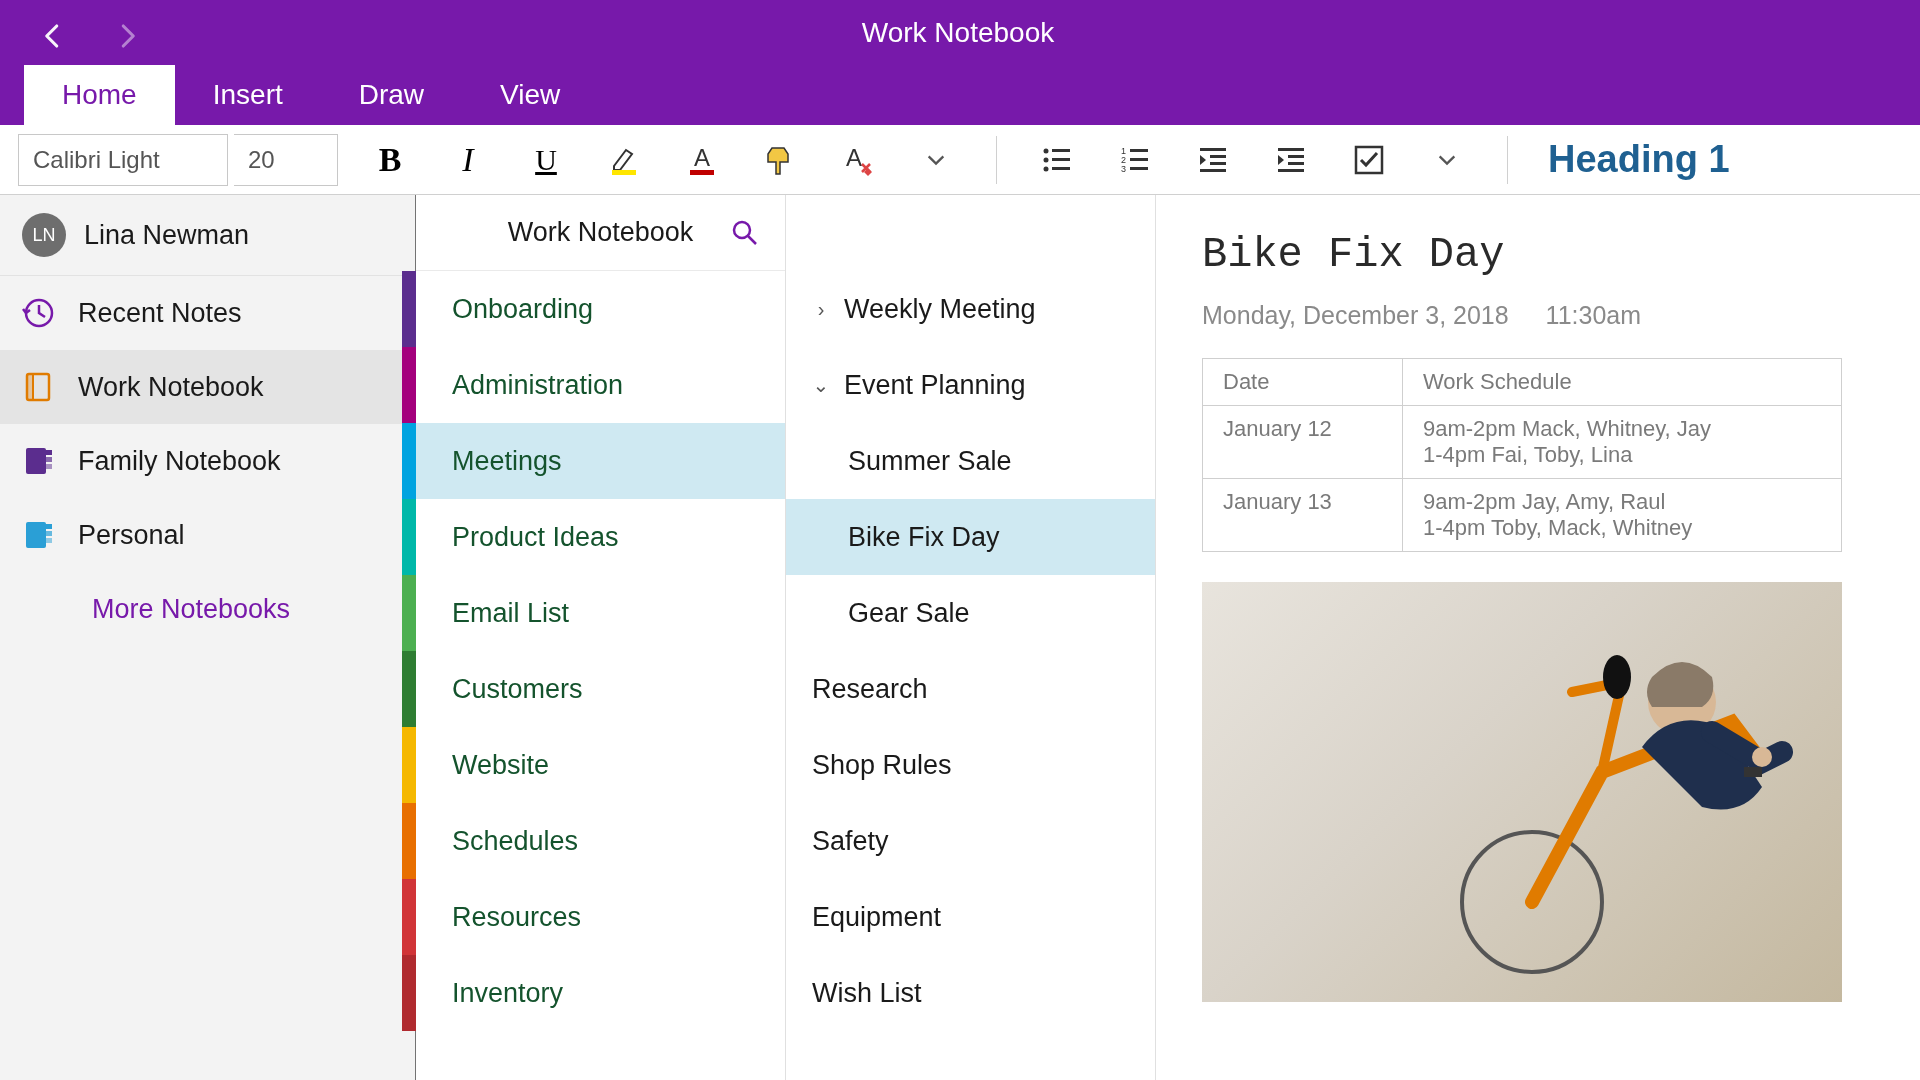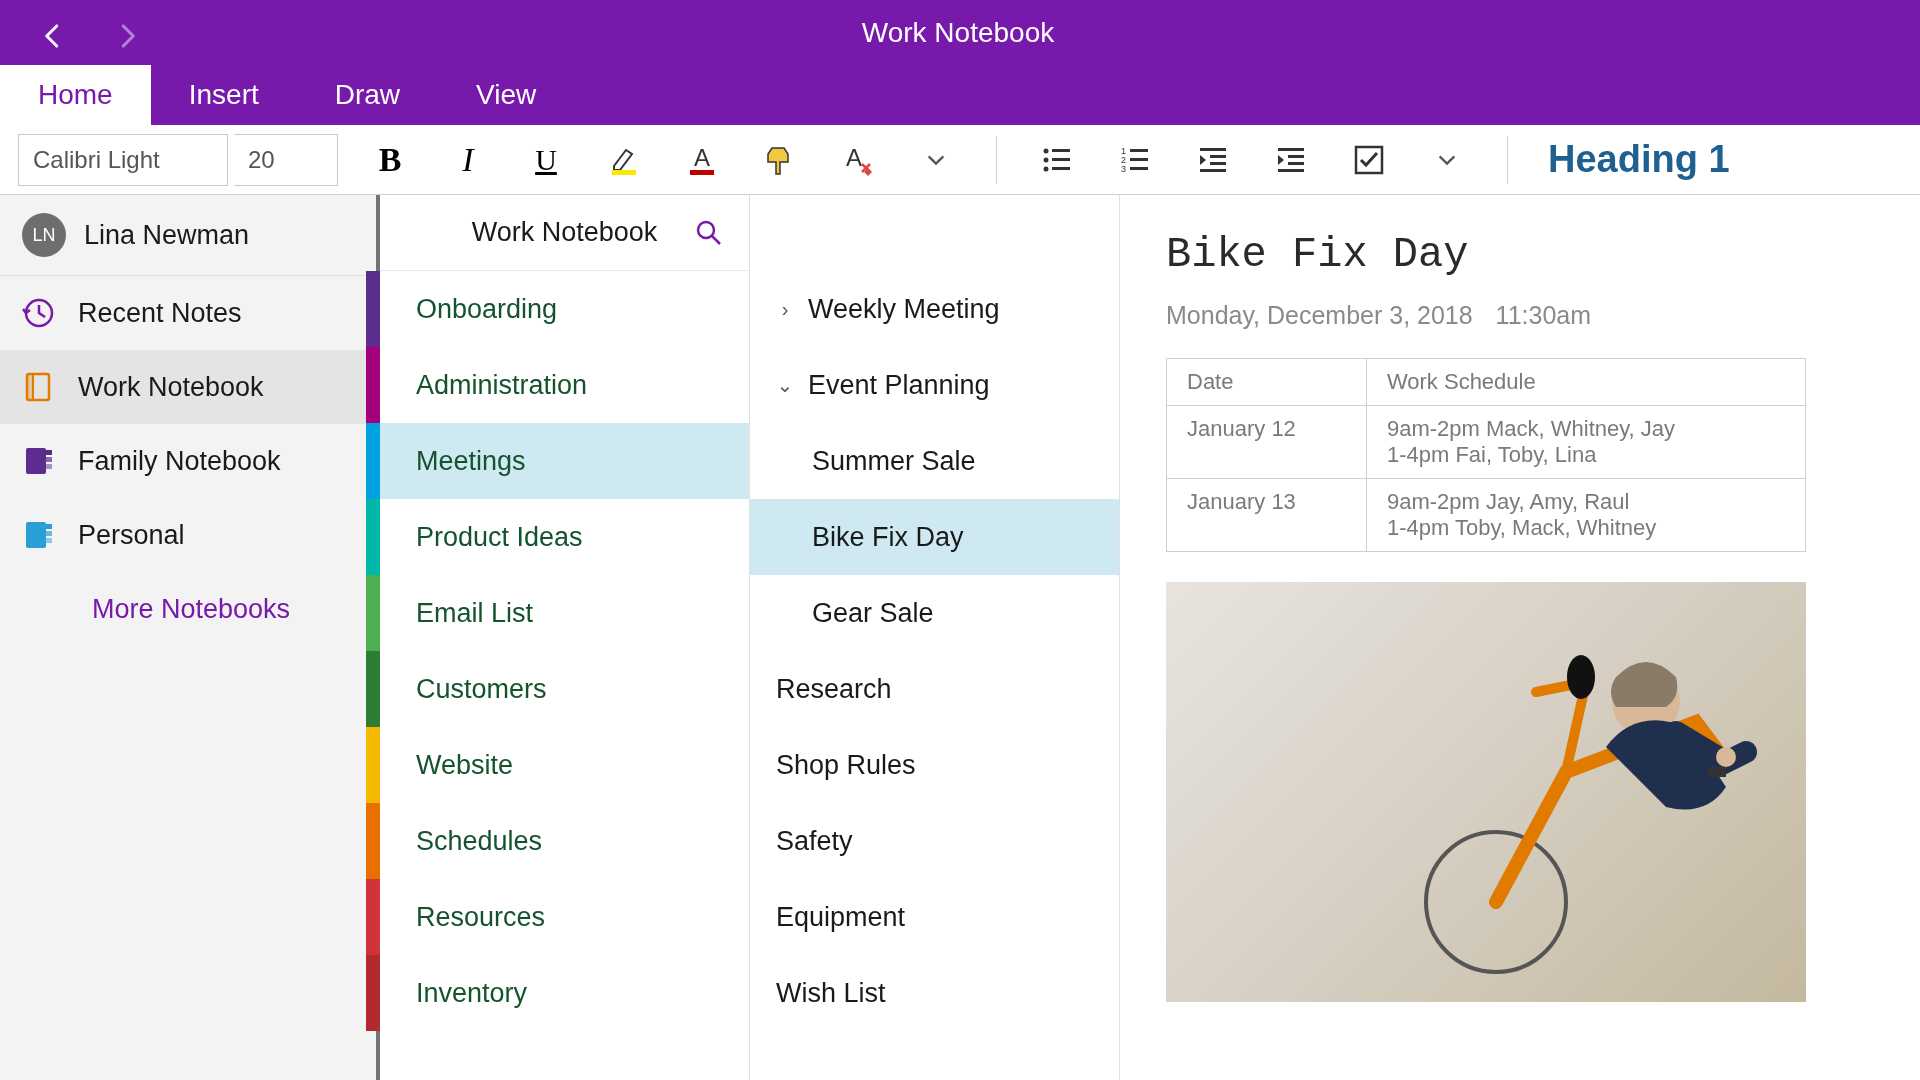--- a/index.html
+++ b/index.html
@@ -2,32 +2,32 @@
 <html><head>
 <meta charset="utf-8">
 <style>
 *{margin:0;padding:0;box-sizing:border-box;font-family:"Segoe UI",Arial,sans-serif}
 body{background:#fff;overflow:hidden;width:1920px;height:1080px}
 .titlebar{background:#7719aa;height:65px;display:flex;align-items:center;padding:0 20px;color:#fff}
 .nav-arrows{display:flex;gap:50px;margin-left:18px}
 .nav-arrow{width:24px;height:24px;opacity:.95;cursor:pointer}
 .nav-arrow.disabled{opacity:.45}
 .window-title{flex:1;text-align:center;font-size:28px;font-weight:400;margin-right:120px}
-.tabs-row{background:#7719aa;height:60px;display:flex;}
+.tabs-row{background:#7719aa;height:60px;display:flex;padding-left:24px}
 .tab{padding:0 38px;height:60px;display:flex;align-items:center;font-size:28px;color:#fff;cursor:pointer}
 .tab.active{background:#fff;color:#7719aa}
 .toolbar{height:70px;display:flex;align-items:center;border-bottom:1px solid #d0d0d0;padding:0 18px;gap:6px}
 .font-name-input{width:210px;height:52px;border:1px solid #c8c8c8;font-size:24px;padding:0 14px;color:#555}
 .font-size-input{width:104px;height:52px;border:1px solid #c8c8c8;border-left:none;font-size:24px;padding:0 14px;color:#555}
 .toolbar-group{display:flex;align-items:center;gap:38px;padding:0 26px}
 .toolbar-divider{width:1px;height:48px;background:#d0d0d0;margin:0 8px}
 .tool-btn{width:40px;height:40px;display:flex;align-items:center;justify-content:center;cursor:pointer}
 .style-label{font-size:38px;font-weight:600;color:#1f6091;margin-left:26px;cursor:pointer}
 .workspace{display:flex;height:calc(1080px - 195px)}
-.nav-col{width:380px;background:#f3f3f3;border-right:4px solid #737373;display:flex;flex-direction:column}
+.nav-col{width:416px;background:#f3f3f3;border-right:1px solid #737373;display:flex;flex-direction:column}
 .user-row{display:flex;align-items:center;gap:18px;padding:18px 22px;border-bottom:1px solid #e2e2e2}
 .avatar{width:44px;height:44px;border-radius:50%;background:#6e6e6e;color:#fff;display:flex;align-items:center;justify-content:center;font-size:18px;font-weight:500}
 .user-name{font-size:27px;color:#1a1a1a}
 .nav-item{display:flex;align-items:center;gap:22px;padding:20px 22px;cursor:pointer;font-size:27px;color:#1a1a1a}
 .nav-item.selected{background:#e4e4e4}
 .nav-icon{width:34px;height:34px;flex-shrink:0}
 .more-link{padding:22px 22px 22px 92px;color:#7719aa;font-size:27px;cursor:pointer}
 .sections-col{width:370px;background:#fff;border-right:1px solid #e0e0e0;position:relative}
 .notebook-header{height:76px;display:flex;align-items:center;justify-content:space-between;padding:0 26px;border-bottom:1px solid #eaeaea;position:relative}
 .notebook-header-title{flex:1;text-align:center;font-size:27px;color:#1a1a1a}
@@ -37,21 +37,21 @@
 .color-strip{position:absolute;left:-14px;top:76px;width:14px;display:flex;flex-direction:column}
 .color-chip{width:14px;height:76px}
 .pages-col{width:370px;background:#fff;border-right:1px solid #e0e0e0}
 .page-item{height:76px;display:flex;align-items:center;padding-left:26px;font-size:27px;color:#1a1a1a;cursor:pointer;gap:14px}
 .page-item.child{padding-left:62px}
 .page-item.selected{background:#cfe9f2}
 .expand-icon{width:18px;display:inline-flex;justify-content:center;font-size:20px;color:#555}
 .note-area{flex:1;padding:36px 46px;overflow:auto}
 .note-title{font-family:"Consolas","Courier New",monospace;font-size:42px;color:#2a2a2a;margin-bottom:22px}
 .note-meta{font-size:25px;color:#8a8a8a;margin-bottom:28px}
-.note-meta span+span{margin-left:16px}
+.note-meta span+span{margin-left:30px}
 .note-table{border-collapse:collapse;width:640px;margin-bottom:30px}
 .note-table th,.note-table td{border:1px solid #cfcfcf;padding:10px 20px;font-size:22px;color:#7a7a7a;text-align:left;font-weight:400;vertical-align:top}
 .note-image{width:640px;height:420px;background:linear-gradient(135deg,#e8e4dd 0%,#d9d3c9 40%,#c4b89f 100%);position:relative;overflow:hidden}
 .bike-person{position:absolute;right:40px;top:40px;width:380px;height:360px}
 svg{display:block}
 </style>
 </head>
 <body>
 
 <div class="titlebar">

